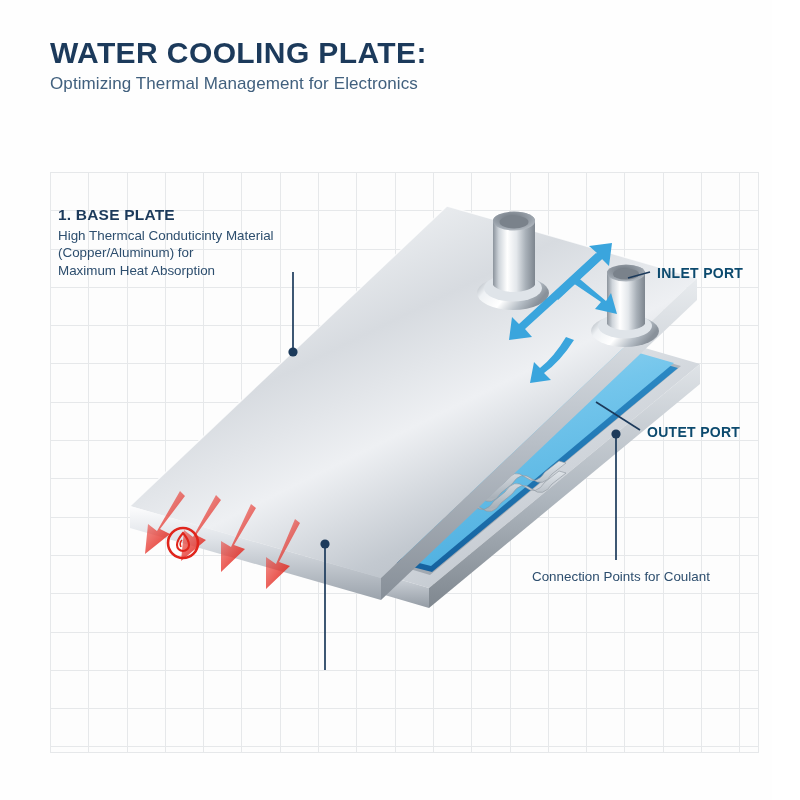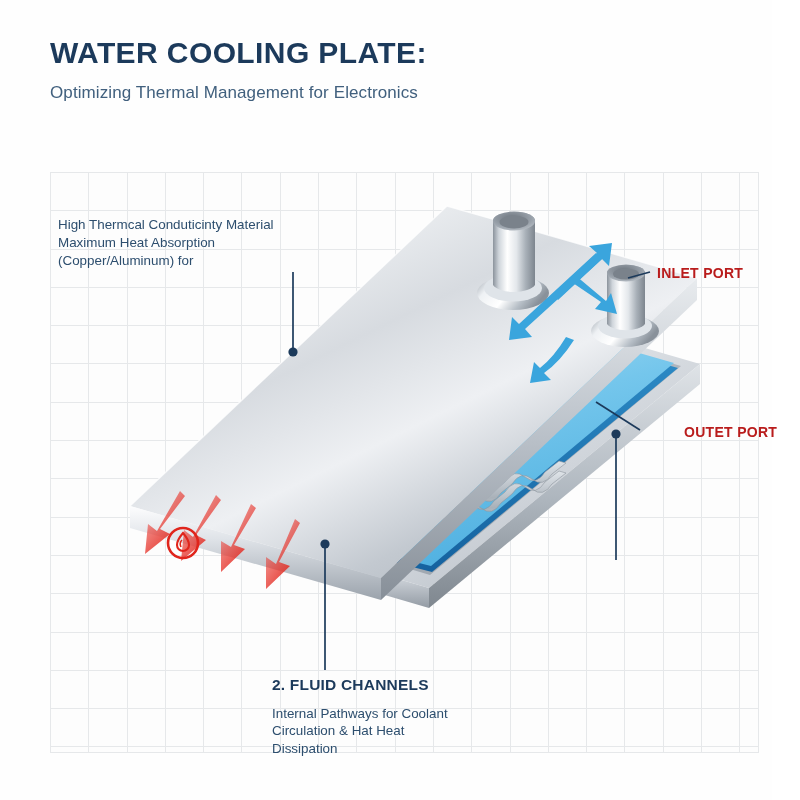--- a/index.html
+++ b/index.html
@@ -31,21 +31,21 @@
   }
   .title-line {
     font-size: 30px;
     font-weight: bold;
     letter-spacing: 0.4px;
     line-height: 1.13;
     color: #1c3a5b;
     white-space: nowrap;
   }
   .subtitle {
-    margin-top: 13px;
+    margin-top: 4px;
     font-size: 17px;
     font-weight: normal;
     color: #41607e;
     letter-spacing: 0.1px;
     white-space: nowrap;
   }
   
   .grid-panel {
     position: absolute;
     left: 50px;
@@ -75,42 +75,42 @@
   }
   .ann-title {
     font-size: 15.5px;
     font-weight: bold;
     color: #1c3a5b;
     letter-spacing: 0.2px;
     line-height: 1.2;
     white-space: nowrap;
   }
   .ann-body {
-    margin-top: 10px;
+    margin-top: 2px;
     font-size: 13.4px;
     line-height: 1.33;
     color: #2d4e6e;
     font-weight: normal;
   }
   .ann-body div { white-space: nowrap; }
 
   #ann-base  { left: 58px;  top: 206px; }
   #ann-fluid { left: 272px; top: 676px; }
   #ann-ports { left: 532px; top: 566px; }
 
   .port-label {
     position: absolute;
     font-size: 14px;
     font-weight: bold;
-    color: #b91c1c;
+    color: #0c4a6e;
     letter-spacing: 0.3px;
     white-space: nowrap;
   }
   #label-inlet  { left: 657px; top: 265px; }
-  #label-outlet { left: 684px; top: 424px; text-align: center; }
+  #label-outlet { left: 647px; top: 424px; text-align: center; }
 </style>
 </head>
 <body>
 
 <div id="poster">
 
   <div class="header">
     <div class="title-line">WATER COOLING PLATE:</div>
     <div class="subtitle">Optimizing Thermal Management for Electronics</div>
   </div>
@@ -305,37 +305,31 @@
       <circle cx="616" cy="434" r="4.6" stroke="none"></circle>
 
       <line x1="650" y1="272" x2="628" y2="278" stroke-width="1.7"></line>
 
       <line x1="640" y1="430" x2="596" y2="402" stroke-width="1.7"></line>
     </g>
   </svg>
   </div>
 
   <div class="ann" id="ann-base">
+    <div class="ann-title">1. BASE PLATE</div>
     <div class="ann-body">
       <div>High Thermcal Conduticinty Material</div>
+      <div>(Copper/Aluminum) for</div>
       <div>Maximum Heat Absorption</div>
-      <div>(Copper/Aluminum) for</div>
     </div>
   </div>
 
-  <div class="ann" id="ann-fluid">
-    <div class="ann-title">2. FLUID CHANNELS</div>
+
+  <div class="ann" id="ann-ports">
     <div class="ann-body">
-      <div>Internal Pathways for Coolant</div>
-      <div>Circulation &amp; Hat Heat</div>
-      <div>Dissipation</div>
+      <div>Connection Points for Coulant</div>
     </div>
   </div>
 
-  <div class="ann" id="ann-ports">
-    <div class="ann-body">
-    </div>
-  </div>
-
   <div class="port-label" id="label-inlet">INLET PORT</div>
   <div class="port-label" id="label-outlet">OUTET PORT</div>
 
 </div>
 
 </body></html>

